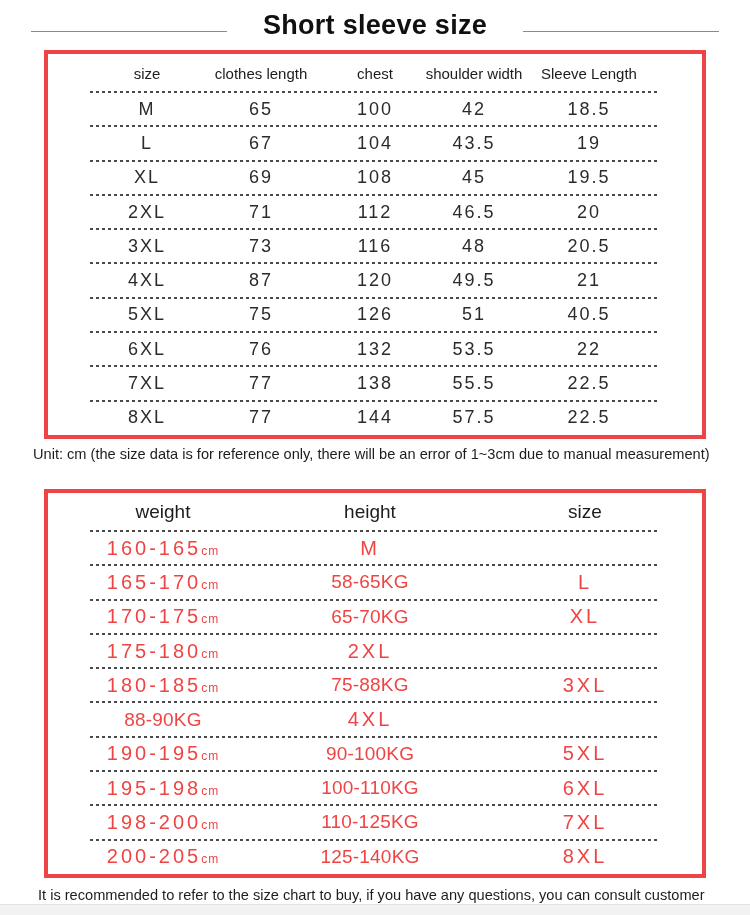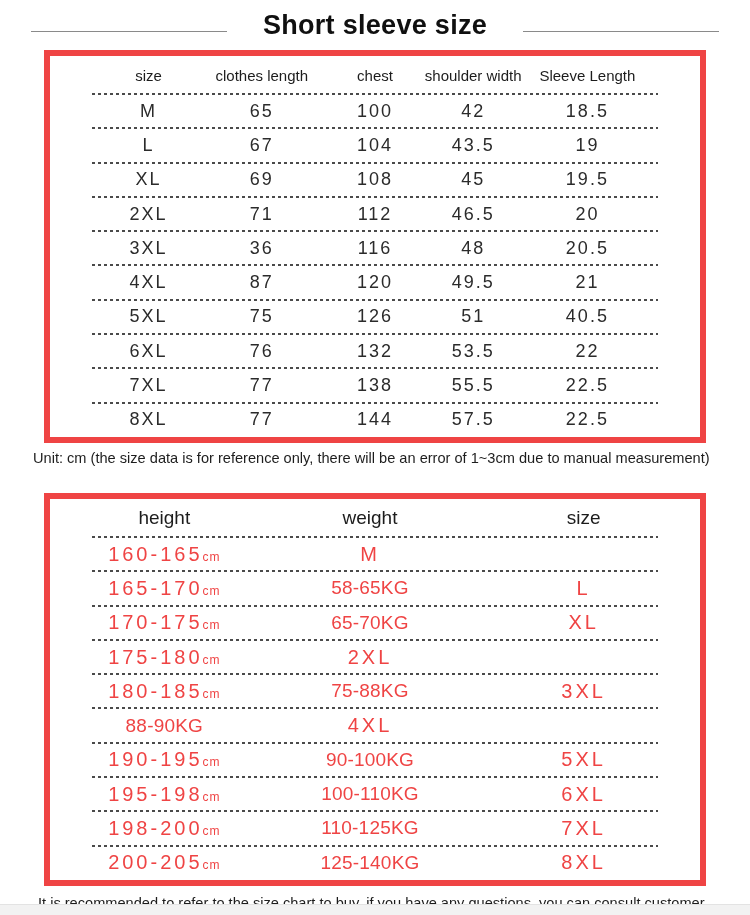--- a/index.html
+++ b/index.html
@@ -31,21 +31,21 @@
   .title-line {
     width: 196px;
     height: 0;
     border-top: 1.5px solid #8a8a8a;
     margin-top: 12px;
   }
 
   
   .table-box {
     margin: 0 44px;
-    border: 6px solid #ef4444;
+    border: 4px solid #ef4444;
     background: #fff;
   }
   .row {
     display: grid;
     align-items: center;
     text-align: center;
     margin: 0 42px;
     position: relative;
   }
   .cols5 { grid-template-columns: repeat(5, 1fr); }
@@ -150,21 +150,21 @@
         </div>
         <div class="row data cols5">
           <div class="cell">2XL</div>
           <div class="cell">71</div>
           <div class="cell">112</div>
           <div class="cell">46.5</div>
           <div class="cell">20</div>
         </div>
         <div class="row data cols5">
           <div class="cell">3XL</div>
-          <div class="cell">36</div>
+          <div class="cell">73</div>
           <div class="cell">116</div>
           <div class="cell">48</div>
           <div class="cell">20.5</div>
         </div>
         <div class="row data cols5">
           <div class="cell">4XL</div>
           <div class="cell">87</div>
           <div class="cell">120</div>
           <div class="cell">49.5</div>
           <div class="cell">21</div>
@@ -199,22 +199,22 @@
         </div>
       </div>
   </div>
 
   <p class="note note-unit">Unit: cm (the size data is for reference only, there will be an error of 1~3cm due to manual measurement)</p>
 
   <div class="spacer"></div>
 
   <div class="table-box fit">
     <div class="row header cols3">
+      <div class="cell">weight</div>
       <div class="cell">height</div>
-      <div class="cell">weight</div>
       <div class="cell">size</div>
     </div>
     <div class="tbody">
         <div class="row data cols3">
           <div class="cell height-cell"><span>160-165</span><span class="height-unit">cm</span></div>
           <div class="cell sizefit-cell">M</div>
         </div>
         <div class="row data cols3">
           <div class="cell height-cell"><span>165-170</span><span class="height-unit">cm</span></div>
           <div class="cell weight-cell">58-65KG</div>

